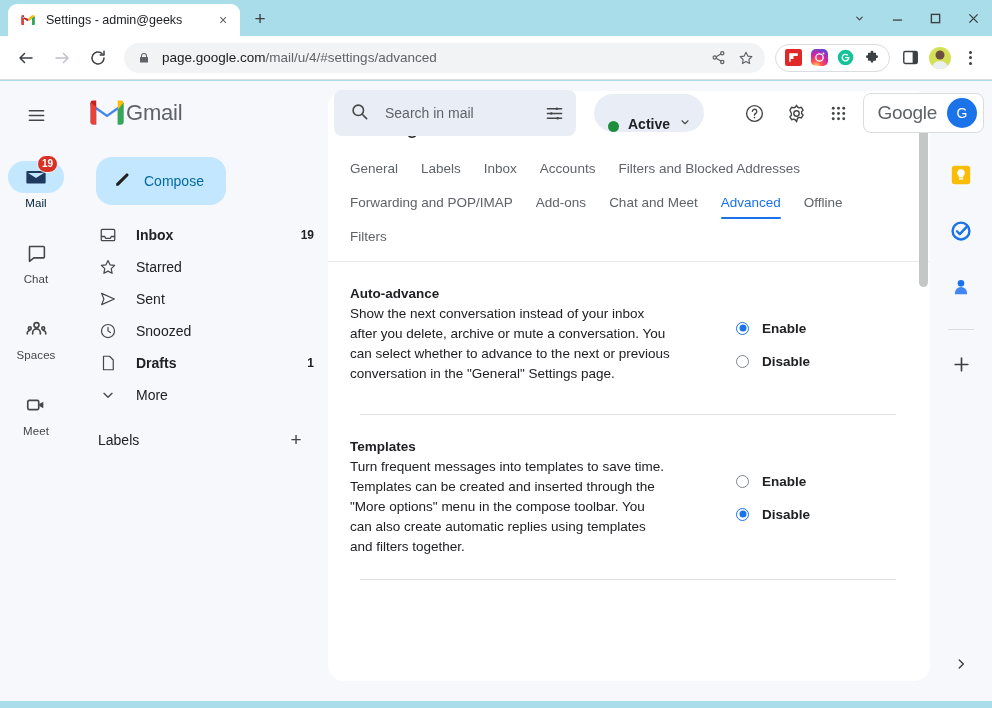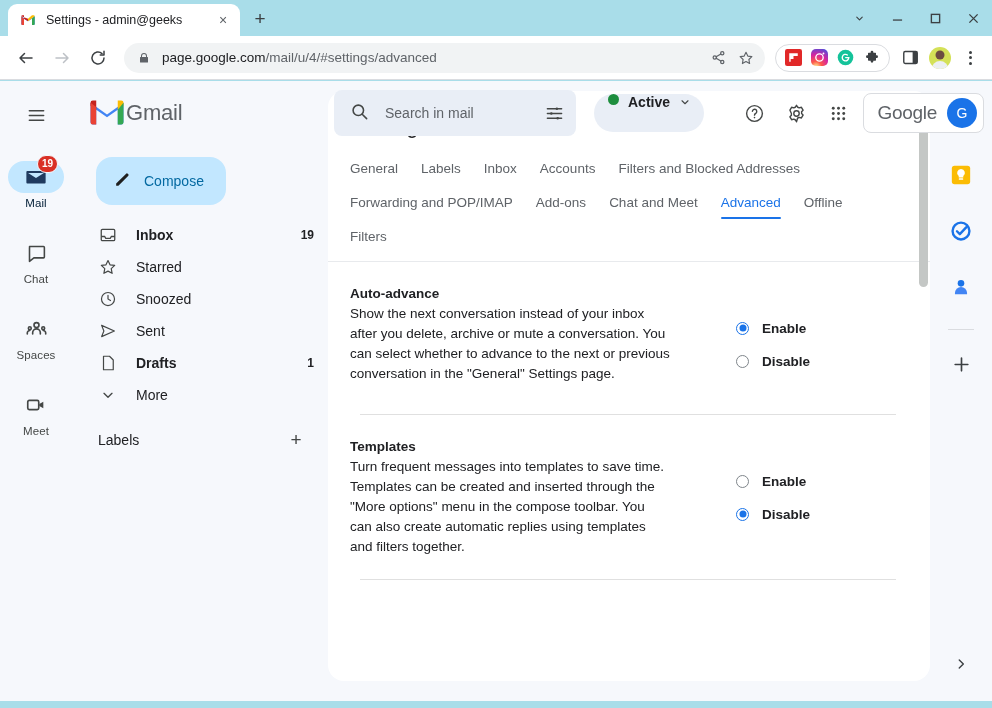--- a/index.html
+++ b/index.html
@@ -275,21 +275,21 @@
   .search {
     width: 242px; height: 46px;
     background: #e9eef6; border-radius: 8px;
     display: flex; align-items: center; padding: 0 8px 0 16px;
   }
   .search-input { flex: 1 1 auto; font-size: 14px; color: #5f6368; margin-left: 16px; }
   .search-opts { width: 28px; height: 28px; display:flex; align-items:center; justify-content:center; color:#444746; }
   .statuschip {
     margin-left: 18px; height: 38px;
     background: #e9eef6; border-radius: 19px;
-    display: flex; align-items: flex-start; gap: 9px;
+    display: flex; align-items: flex-end; gap: 9px;
     padding: 0 13px 0 14px;
   }
   .dot-green { width: 11px; height: 11px; border-radius: 50%; background: #1e8e3e; }
   .status-label { font-size: 14px; color: #202124; font-weight: 700; }
   .gtop-icons { display: flex; align-items: center; margin-left: 14px; gap: 6px; }
   .gtop-ic { width: 36px; height: 36px; display:flex; align-items:center; justify-content:center; color:#444746; }
   .gtop-spacer { flex: 1 1 auto; }
 </style>
 </head>
 <body>
@@ -537,36 +537,36 @@
             <svg width="18" height="18" viewBox="0 0 24 24">
                 <path d="M12 3.4l2.7 5.7 6.2.8-4.6 4.3 1.2 6.2L12 17.5l-5.5 2.9 1.2-6.2-4.6-4.3 6.2-.8z" fill="none" stroke="#444746" stroke-width="1.6" stroke-linejoin="round"></path>
               </svg>
           </span>
           <span class="nav-label">Starred</span>
           <span class="nav-count"></span>
         </div>
 
         <div class="nav-item">
           <span class="nav-ic">
+            <svg width="18" height="18" viewBox="0 0 24 24">
+                <path d="M3.5 4.5l17 7.5-17 7.5 3-7.5z" fill="none" stroke="#444746" stroke-width="1.6" stroke-linejoin="round"></path>
+              </svg>
+          </span>
+          <span class="nav-label">Sent</span>
+          <span class="nav-count"></span>
+        </div>
+
+        <div class="nav-item">
+          <span class="nav-ic">
             <svg width="18" height="18" viewBox="0 0 24 24" fill="none" stroke="#444746" stroke-width="1.6">
                 <circle cx="12" cy="12" r="8.7"></circle>
                 <path d="M12 7.2V12l3.3 2" stroke-linecap="round"></path>
               </svg>
           </span>
           <span class="nav-label">Snoozed</span>
-          <span class="nav-count"></span>
-        </div>
-
-        <div class="nav-item">
-          <span class="nav-ic">
-            <svg width="18" height="18" viewBox="0 0 24 24">
-                <path d="M3.5 4.5l17 7.5-17 7.5 3-7.5z" fill="none" stroke="#444746" stroke-width="1.6" stroke-linejoin="round"></path>
-              </svg>
-          </span>
-          <span class="nav-label">Sent</span>
           <span class="nav-count"></span>
         </div>
 
         <div class="nav-item bold">
           <span class="nav-ic">
             <svg width="18" height="18" viewBox="0 0 24 24">
                 <path d="M6 3h8l5 5v13H6z" fill="none" stroke="#444746" stroke-width="1.6" stroke-linejoin="round"></path>
               </svg>
           </span>
           <span class="nav-label">Drafts</span>

